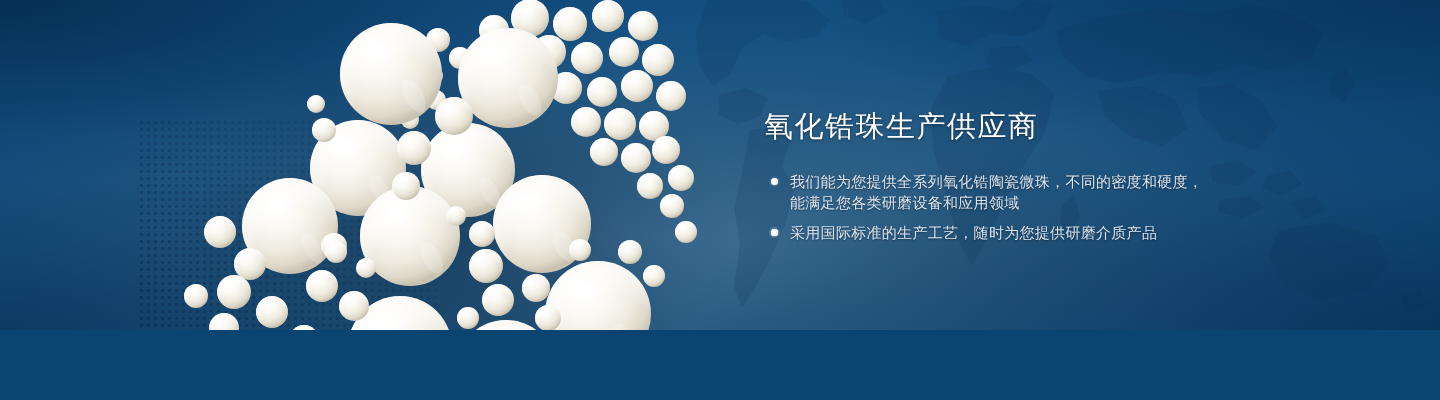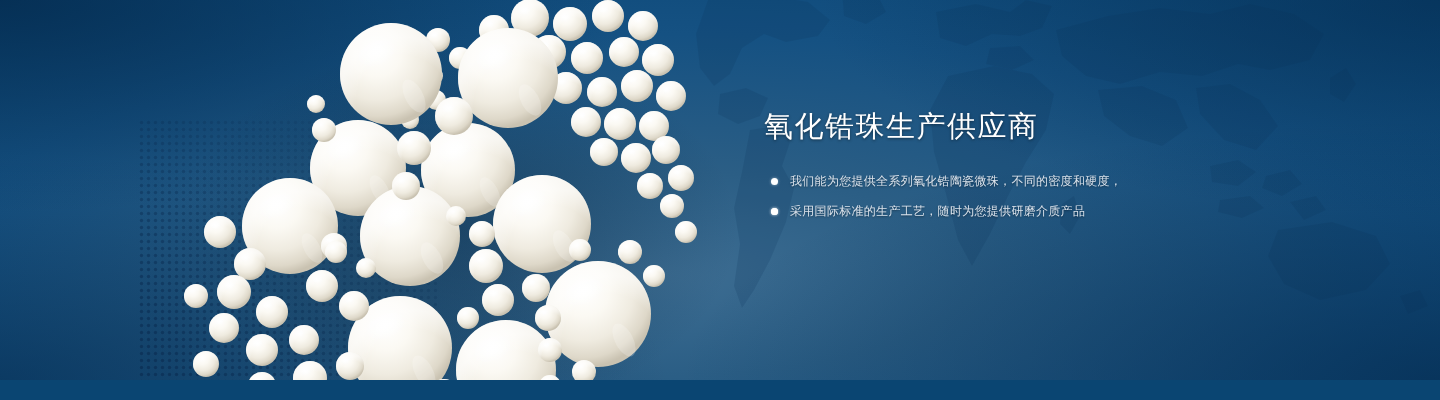--- a/index.html
+++ b/index.html
@@ -4,21 +4,21 @@
 <style>
   * { margin:0; padding:0; box-sizing:border-box; }
   html,body { width:1440px; height:400px; overflow:hidden; }
   body {
     font-family:"Liberation Sans", sans-serif;
     background:#0a4572;
   }
 
   #banner {
     position:relative;
-    width:1440px; height:380px;
+    width:1440px; height:330px;
     overflow:hidden;
     background:#7f1d1d;
   }
 
   
   .bg-base {
     position:absolute; inset:0;
     background:
       radial-gradient(120% 150% at 46% 72%, #3d6d92 0%, #2b5e85 18%, #155182 42%, #0a4676 65%, #063f6b 100%);
   }
@@ -57,21 +57,21 @@
     letter-spacing:1.5px;
     font-weight:400;
     text-shadow:0 1px 3px rgba(0,0,0,.45);
     white-space:nowrap;
   }
   #bullets { margin-top:27px; }
   .bullet {
     position:relative;
     padding-left:26px;
     margin-bottom:9px;
-    font-size:12px;
+    font-size:15px;
     line-height:21px;
     color:#dbe3ec;
     letter-spacing:.3px;
     text-shadow:0 1px 2px rgba(0,0,0,.4);
   }
   .bullet:last-child { margin-bottom:9px; }
   .bullet .dot {
     position:absolute;
     left:7px; top:7px;
     width:7px; height:7px;
@@ -408,20 +408,21 @@
     </svg>
   </div>
 
   <div id="copy">
     <div id="headline">氧化锆珠生产供应商</div>
 
     <div id="bullets">
       <div class="bullet">
         <span class="dot"></span>
         <span>我们能为您提供全系列氧化锆陶瓷微珠，不同的密度和硬度，</span>
+        <span class="line2">能满足您各类研磨设备和应用领域</span>
       </div>
       <div class="bullet">
         <span class="dot"></span>
       </div>
       <div class="bullet">
         <span class="dot"></span>
         <span>采用国际标准的生产工艺，随时为您提供研磨介质产品</span>
       </div>
     </div>
   </div>

